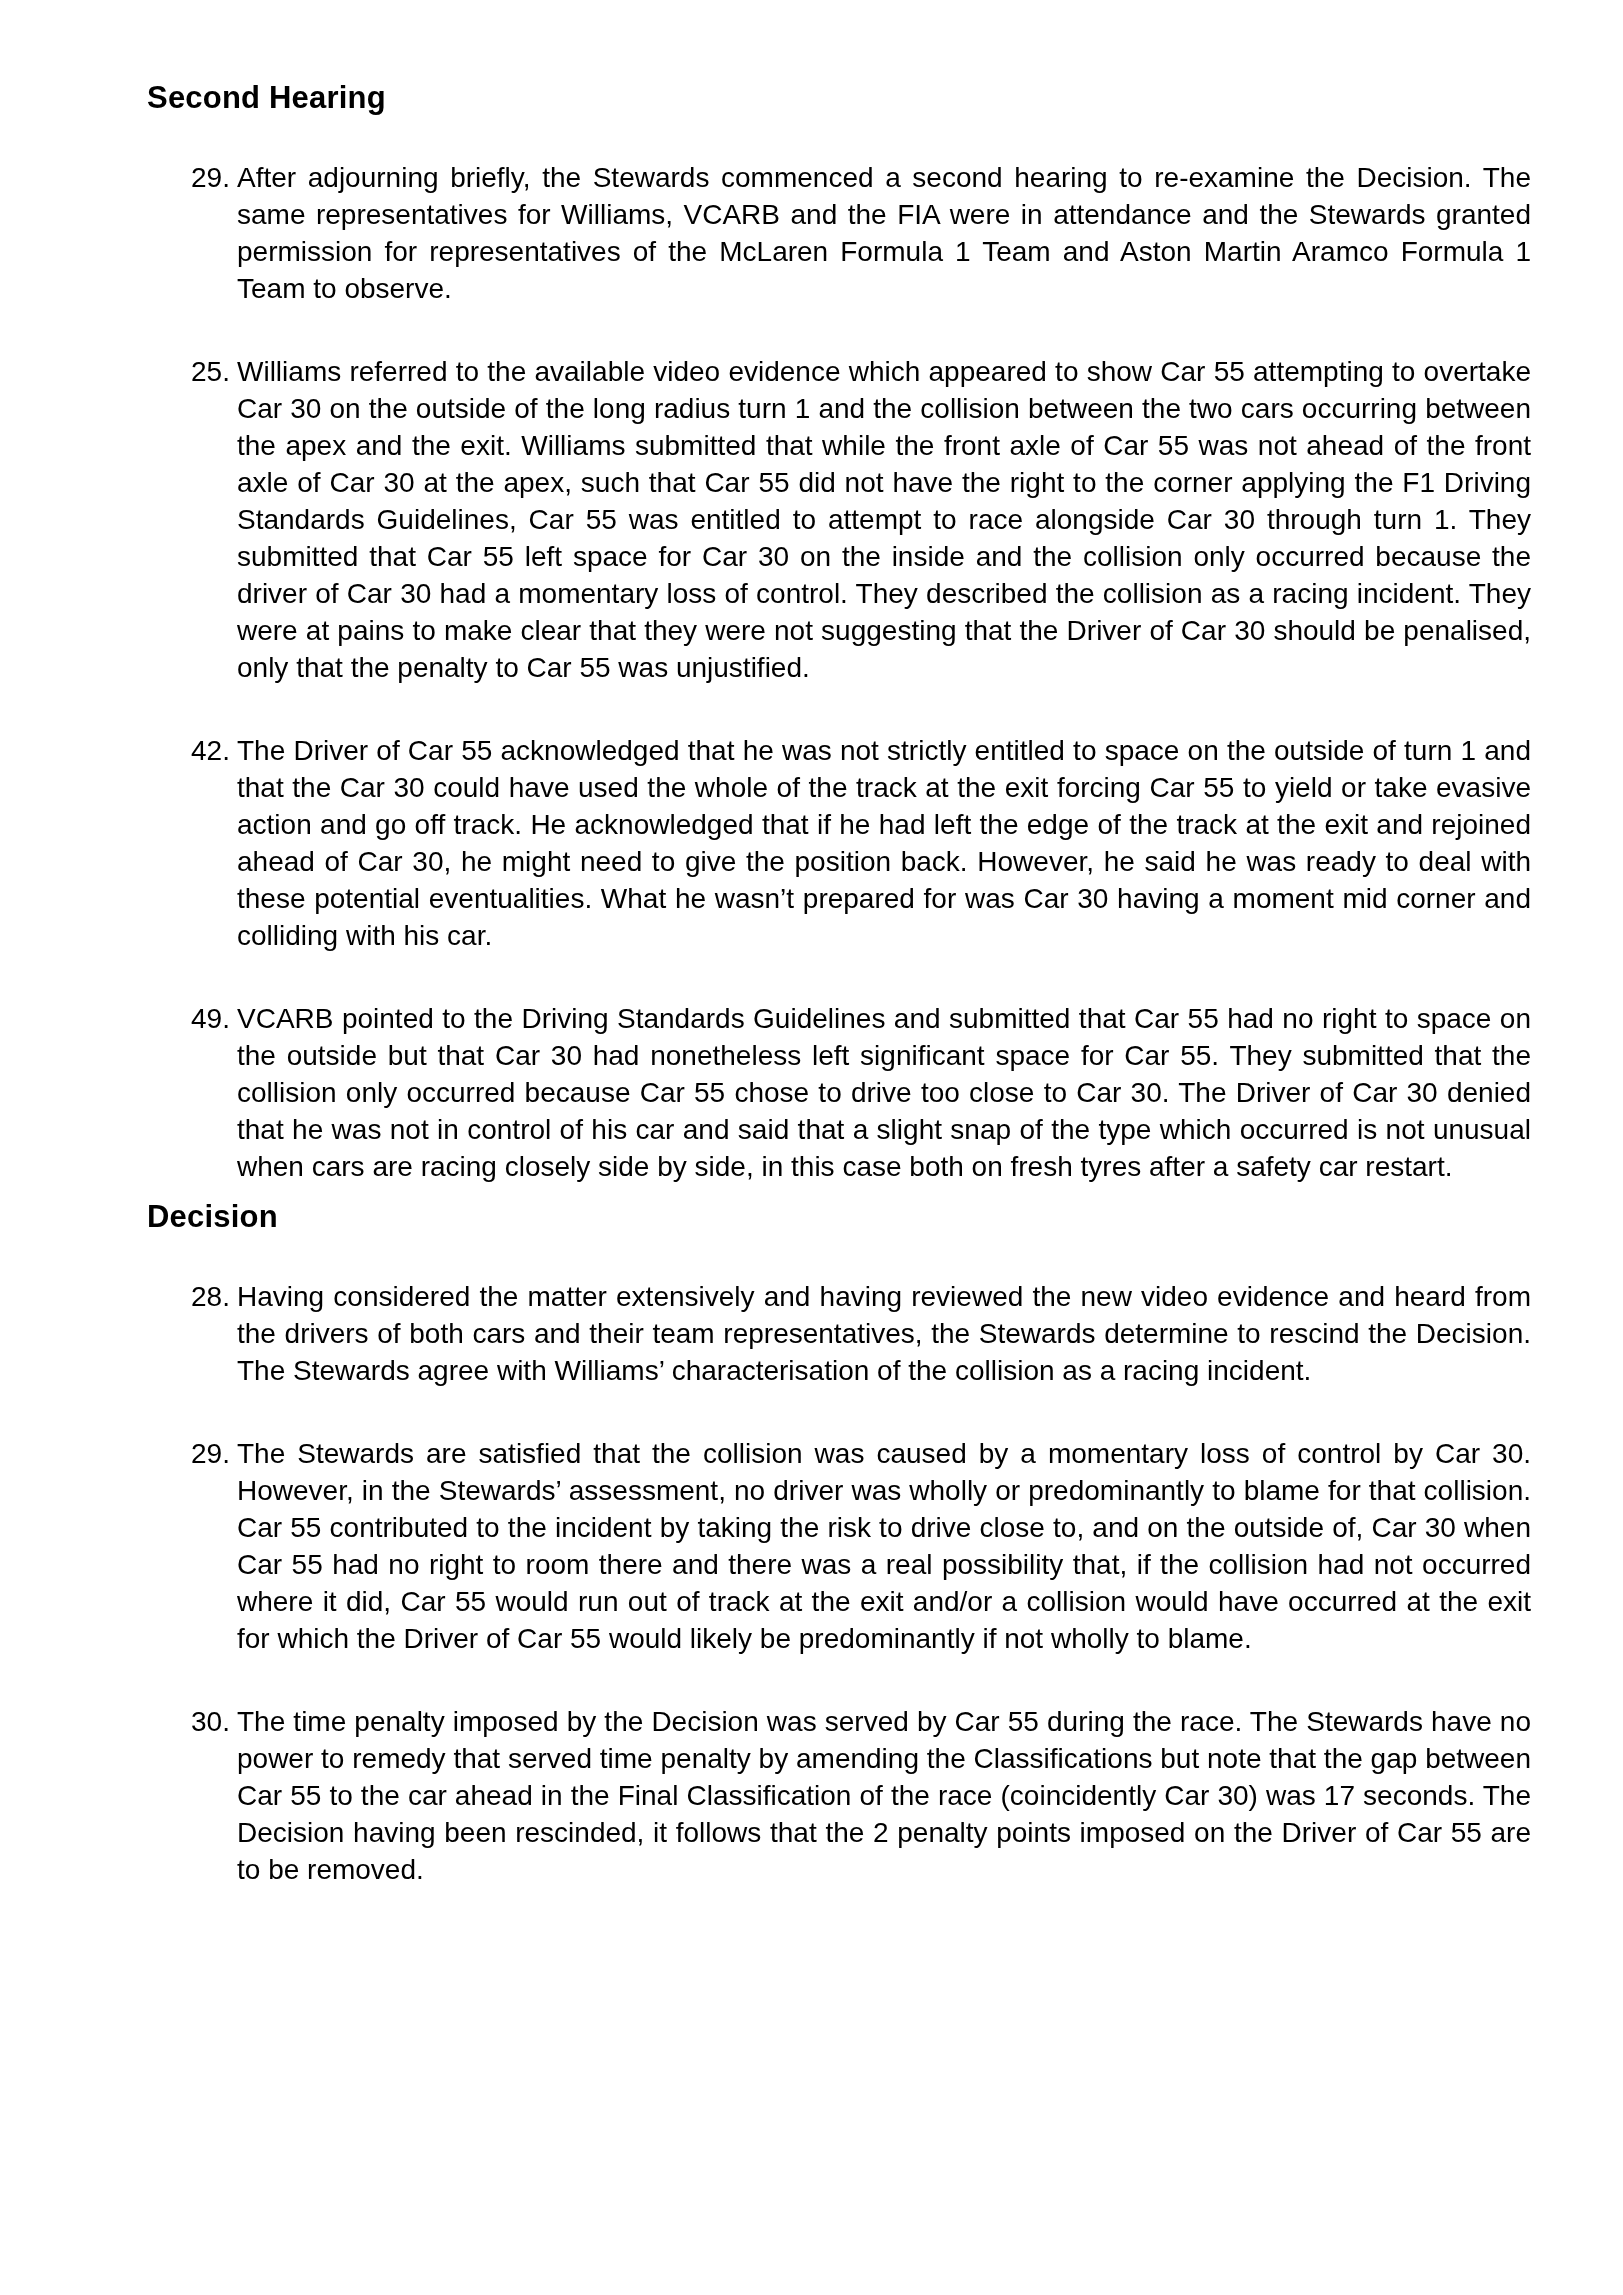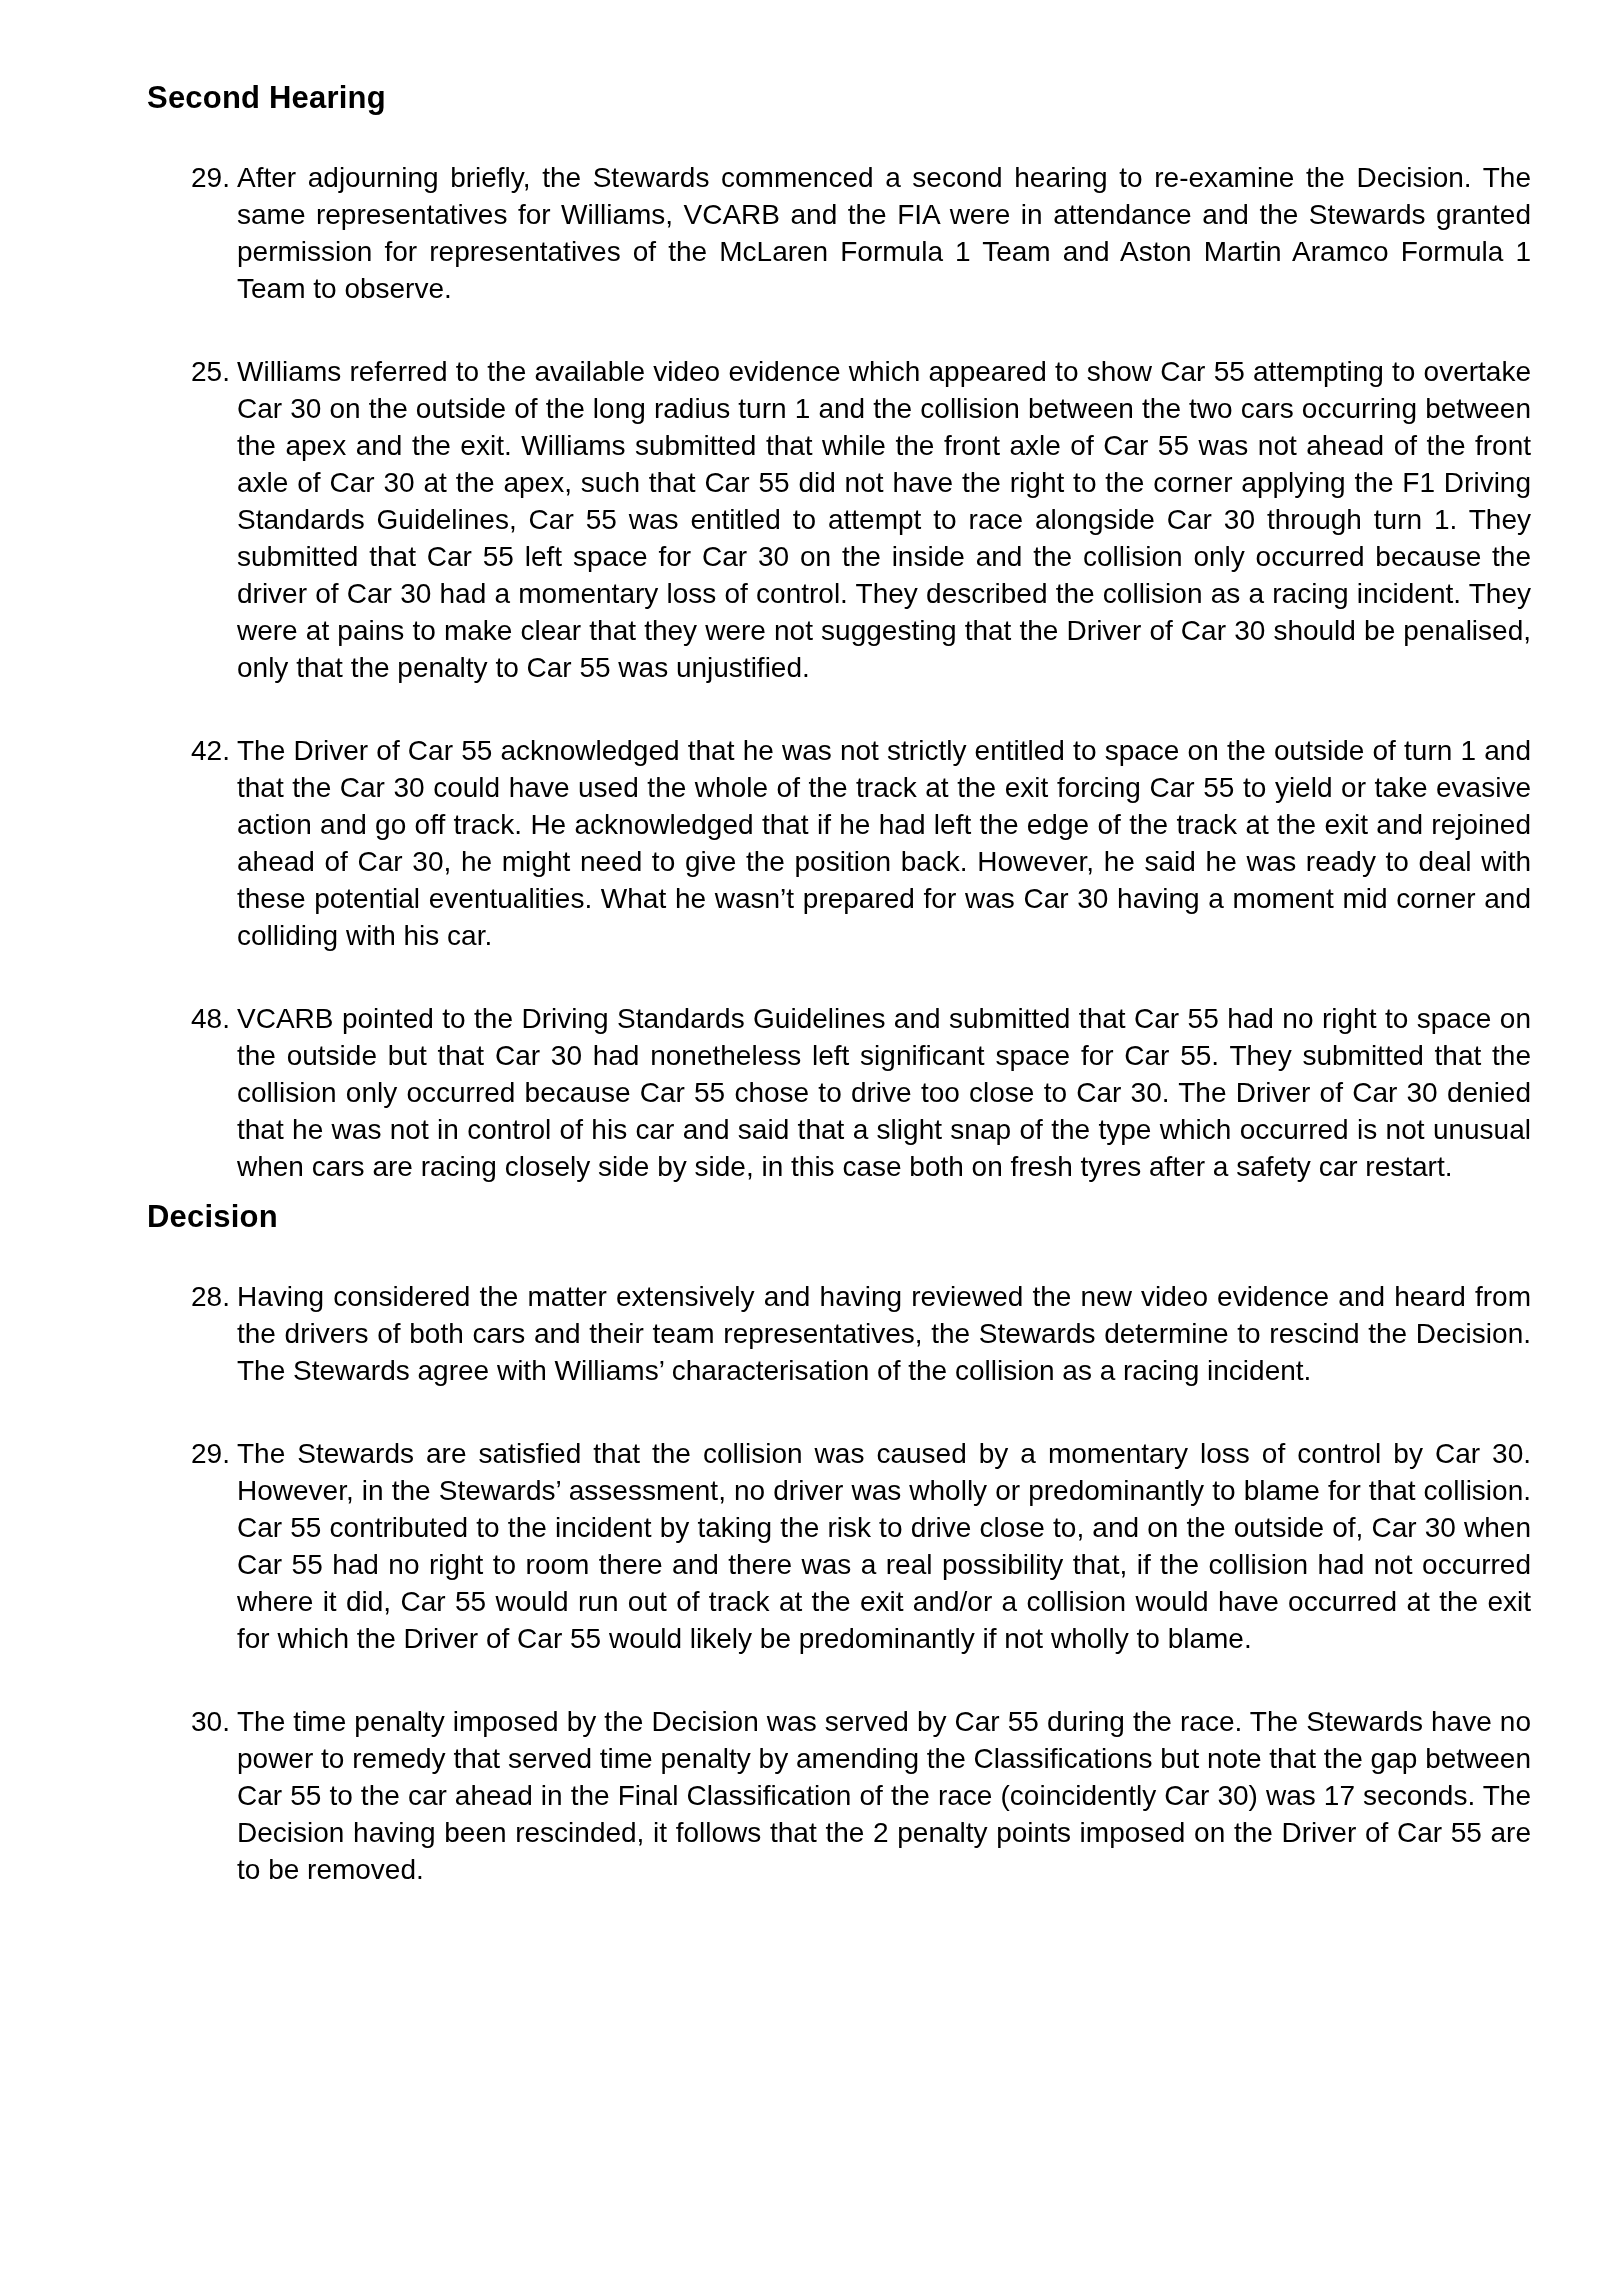--- a/index.html
+++ b/index.html
@@ -66,21 +66,21 @@
     <span class="num">25.</span>
     <span class="txt">Williams referred to the available video evidence which appeared to show Car 55 attempting to overtake Car 30 on the outside of the long radius turn 1 and the collision between the two cars occurring between the apex and the exit. Williams submitted that while the front axle of Car 55 was not ahead of the front axle of Car 30 at the apex, such that Car 55 did not have the right to the corner applying the F1 Driving Standards Guidelines, Car 55 was entitled to attempt to race alongside Car 30 through turn 1. They submitted that Car 55 left space for Car 30 on the inside and the collision only occurred because the driver of Car 30 had a momentary loss of control. They described the collision as a racing incident. They were at pains to make clear that they were not suggesting that the Driver of Car 30 should be penalised, only that the penalty to Car 55 was unjustified.</span>
   </div>
 
   <div class="item">
     <span class="num">42.</span>
     <span class="txt">The Driver of Car 55 acknowledged that he was not strictly entitled to space on the outside of turn 1 and that the Car 30 could have used the whole of the track at the exit forcing Car 55 to yield or take evasive action and go off track. He acknowledged that if he had left the edge of the track at the exit and rejoined ahead of Car 30, he might need to give the position back. However, he said he was ready to deal with these potential eventualities. What he wasn’t prepared for was Car 30 having a moment mid corner and colliding with his car.</span>
   </div>
 
   <div class="item">
-    <span class="num">48.</span>
+    <span class="num">49.</span>
     <span class="txt">VCARB pointed to the Driving Standards Guidelines and submitted that Car 55 had no right to space on the outside but that Car 30 had nonetheless left significant space for Car 55. They submitted that the collision only occurred because Car 55 chose to drive too close to Car 30. The Driver of Car 30 denied that he was not in control of his car and said that a slight snap of the type which occurred is not unusual when cars are racing closely side by side, in this case both on fresh tyres after a safety car restart.</span>
   </div>
 
   <h2 class="heading">Decision</h2>
 
   <div class="item">
     <span class="num">28.</span>
     <span class="txt">Having considered the matter extensively and having reviewed the new video evidence and heard from the drivers of both cars and their team representatives, the Stewards determine to rescind the Decision. The Stewards agree with Williams’ characterisation of the collision as a racing incident.</span>
   </div>
 

